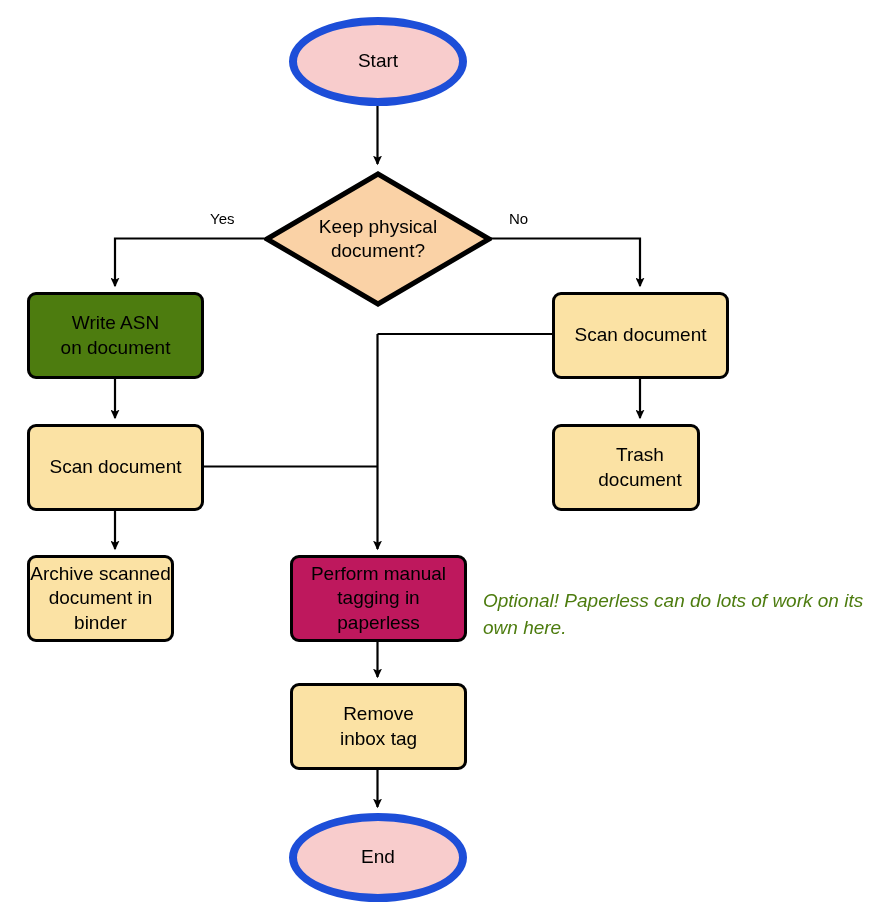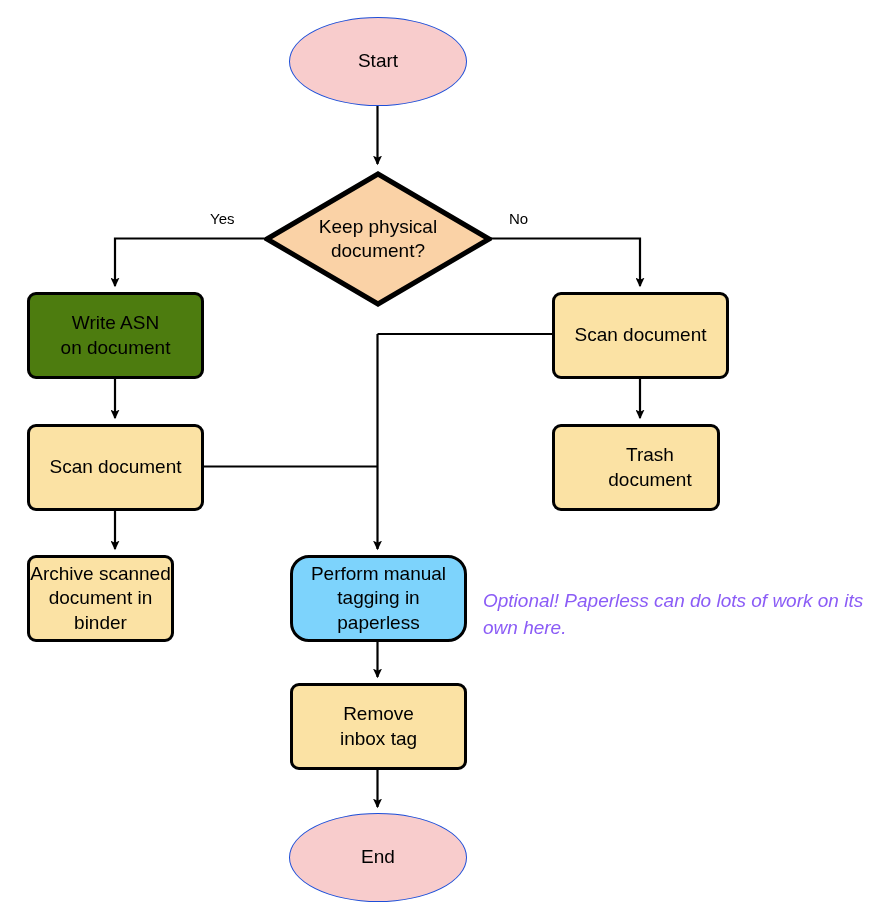--- a/index.html
+++ b/index.html
@@ -34,21 +34,21 @@
     align-items: center;
     justify-content: center;
     text-align: center;
     color: #000000;
     font-size: 19px;
     line-height: 1.28;
     z-index: 5;
     white-space: pre-line;
   }
   .node.terminator {
-    border: 1px solid #1d4ed8;
+    border: 8px solid #1d4ed8;
     border-radius: 50%;
   }
   .node.process {
     border: 3px solid #000000;
     border-radius: 9px;
   }
   .node.decision-wrap {
     border: none;
     background: transparent;
   }
@@ -69,21 +69,21 @@
     position: absolute;
     font-size: 15px;
     color: #000000;
     z-index: 6;
     white-space: nowrap;
   }
   .note {
     position: absolute;
     font-size: 19px;
     font-style: italic;
-    color: #8b5cf6;
+    color: #4d7c0f;
     line-height: 1.4;
     z-index: 6;
   }
 </style>
 </head>
 <body>
 
 <div id="flowchart-root">
 
   <svg id="edge-layer" viewBox="0 0 888 907" width="888" height="907" xmlns="http://www.w3.org/2000/svg">
@@ -140,25 +140,25 @@
   <div class="node process" style="left:27px; top:555px; width:147px; height:87px; background:#FBE2A4;">
     <span>Archive scanned
 document in
 binder</span>
   </div>
 
   <div class="node process" style="left:552px; top:292px; width:177px; height:87px; background:#FBE2A4;">
     <span>Scan document</span>
   </div>
 
-  <div class="node process" style="left:552px; top:424px; width:168px; height:87px; background:#FBE2A4;padding-left:28px;">
+  <div class="node process" style="left:552px; top:424px; width:148px; height:87px; background:#FBE2A4;padding-left:28px;">
     <span>Trash document</span>
   </div>
 
-  <div class="node process" style="left:290px; top:555px; width:177px; height:87px; background:#7dd3fc;border-radius:19px;">
+  <div class="node process" style="left:290px; top:555px; width:177px; height:87px; background:#be185d;">
     <span>Perform manual
 tagging in
 paperless</span>
   </div>
 
   <div class="node process" style="left:290px; top:683px; width:177px; height:87px; background:#FBE2A4;">
     <span>Remove
 inbox tag</span>
   </div>
 

